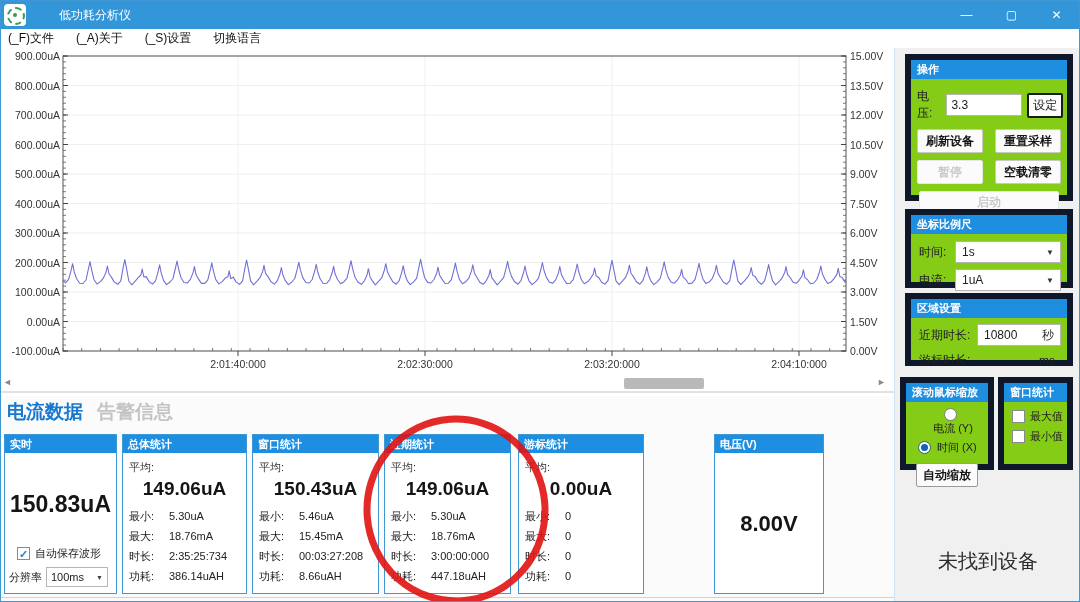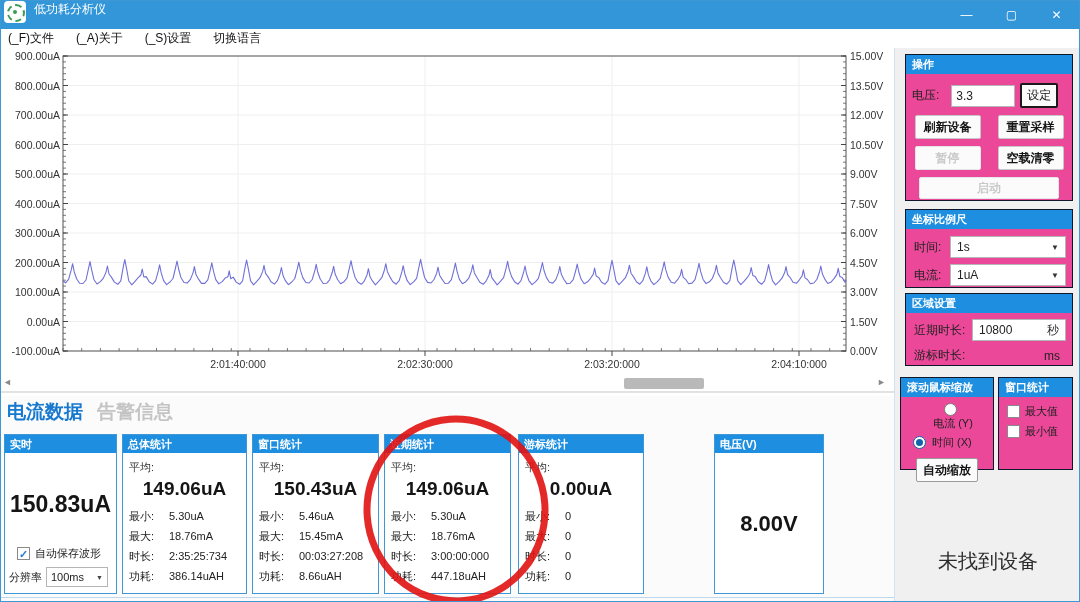--- a/index.html
+++ b/index.html
@@ -2,21 +2,21 @@
 <html><head>
 <meta charset="utf-8">
 <style>
   * { margin:0; padding:0; box-sizing:border-box; }
   body { font-family:"Liberation Sans", sans-serif; background:#888; }
   .window { position:relative; width:1080px; height:602px; background:#f0f0f0;
             border:1px solid #3f97d4; overflow:hidden; }
 
   
   .titlebar { position:absolute; top:0; left:0; right:0; height:28px; background:#3296d9;
-              display:flex; color:#fff; }
+              display:flex; align-items:center; color:#fff;gap:25px; }
   .app-icon { width:22px; height:22px; margin:0 8px 0 3px; background:#fff; border-radius:4px;
               position:relative; flex:0 0 auto; }
   .app-icon::before { content:""; position:absolute; left:3px; top:3px; width:14px; height:14px;
               border:2px dashed #3a9b57; border-radius:50%; }
   .app-icon::after { content:""; position:absolute; left:9px; top:9px; width:4px; height:4px;
               background:#3a9b57; border-radius:50%; }
   .win-title { font-size:12px; }
   .win-controls { margin-left:auto; display:flex; height:100%; }
   .win-btn { width:45px; height:100%; display:flex; align-items:center; justify-content:center;
              font-size:12px; color:#fff; }
@@ -67,21 +67,21 @@
   .mini-select { width:62px; height:20px; border:1px solid #b5b5b5; background:#fff; margin-left:4px;
                  display:flex; align-items:center; font-size:11px; padding:0 4px; }
   .mini-select .caret { margin-left:auto; font-size:7px; color:#444; }
   .volt-value { font-size:22px; margin-top:58px; }
 
   .annotation-svg { position:absolute; top:0; left:0; pointer-events:none; }
 
   
   .sidebar { position:absolute; top:47px; left:893px; width:187px; height:555px; background:#f0f0f0;
              border-left:1px solid #cfe2f2; }
-  .group { position:absolute; background:#ec4899; border:1px solid #0f172a; }
+  .group { position:absolute; background:#84cc16; border:6px solid #0f172a; }
   .group-header { height:19px; background:#1e8fe0; color:#fff; font-size:11px; font-weight:bold;
                   line-height:19px; padding-left:6px; white-space:nowrap; overflow:hidden; }
   .g-row { display:flex; align-items:center; font-size:12px; color:#222; }
   .btn { display:flex; align-items:center; justify-content:center; font-size:12px; font-weight:bold;
          color:#151515; background:#fbfbfb; border:1px solid #c8c8c8; border-radius:2px; }
   .btn.disabled { color:#c9c9c9; border-color:#e6e6e6; font-weight:bold; }
   .btn.default { border:2px solid #1a1a1a; font-weight:normal; }
   .text-input { border:1px solid #b5b5b5; background:#fff; font-size:12px; padding:0 4px;
                 font-family:"Liberation Sans", sans-serif; color:#222; }
   .combo { border:1px solid #b5b5b5; background:#fff; height:22px; display:flex; align-items:center;
@@ -471,21 +471,21 @@
       <ellipse cx="455" cy="114" rx="89" ry="91" fill="none" stroke="#e11212" stroke-width="7" transform="rotate(-4 455 114)" opacity="0.9"></ellipse>
     </svg>
   </div>
 
   <div class="sidebar">
 
     <div class="group" style="left:10px;top:6px;width:168px;height:147px;">
       <div class="group-header">操作</div>
       <div class="g-row" style="margin:9px 4px 0 6px;">
         <span>电压:</span>
-        <input class="text-input" style="width: 64px; height: 22px; margin-left: 12px;" value="3.3">
+        <input class="text-input" style="width: 76px; height: 22px; margin-left: 4px;" value="3.3">
         <div class="btn default" style="width:38px;height:25px;margin-left:5px;">设定</div>
       </div>
       <div class="g-row" style="margin:7px 0 0 0;justify-content:space-around;">
         <div class="btn" style="width:66px;height:24px;">刷新设备</div>
         <div class="btn" style="width:66px;height:24px;">重置采样</div>
       </div>
       <div class="g-row" style="margin:7px 0 0 0;justify-content:space-around;">
         <div class="btn disabled" style="width:66px;height:24px;">暂停</div>
         <div class="btn" style="width:66px;height:24px;">空载清零</div>
       </div>

